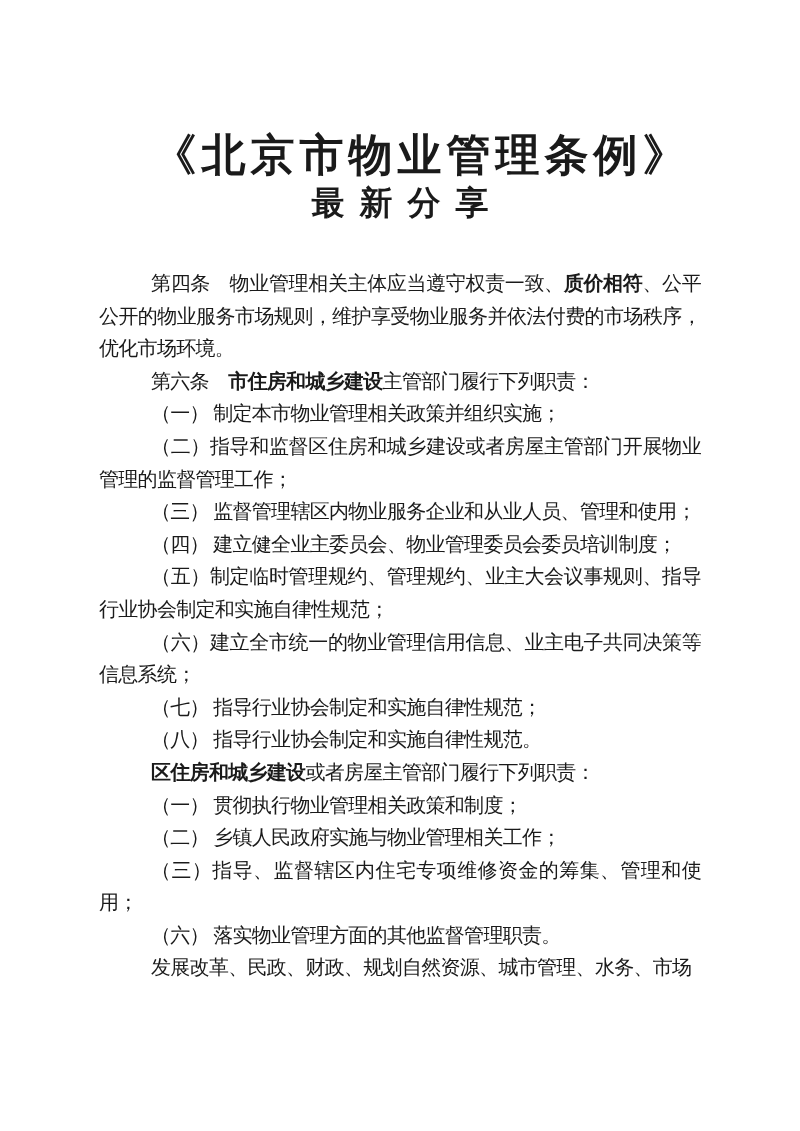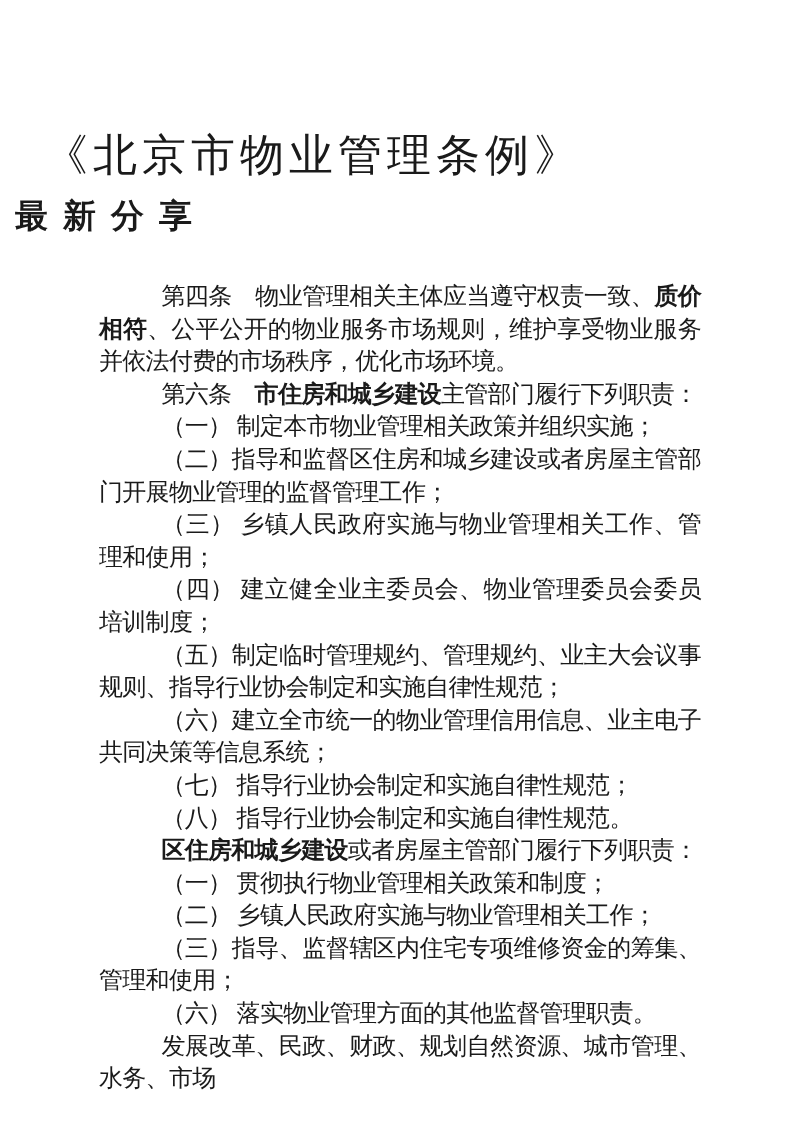--- a/index.html
+++ b/index.html
@@ -15,43 +15,44 @@
     color: #1a1a1a;
   }
   .page {
     width: 800px;
     height: 1131px;
     background: #ffffff;
     box-sizing: border-box;
     padding-top: 130px;
   }
   .doc-title {
+    text-align: center;
     font-size: 44px;
-    font-weight: normal;
+    font-weight: bold;
     letter-spacing: 5px;
     line-height: 52px;
     white-space: nowrap;
     padding-left: 44px;
   }
   .doc-subtitle {
-    text-align: left;
+    text-align: center;
     font-size: 33px;
     font-weight: bold;
     letter-spacing: 15px;
     text-indent: 15px; 
     line-height: 42px;
-    margin-top: 13px;
+    margin-top: 0;
   }
   .doc-body {
     width: 602px;
     margin: 43px auto 0 99px;
   }
   .doc-body p {
     margin: 0;
-    font-size: 24px;
+    font-size: 20px;
     line-height: 32.6px;
     letter-spacing: -0.7px;
     text-indent: 2.6em;
     text-align: justify;
     text-justify: inter-character;
     word-break: break-all;
   }
   .doc-body p span.b {
     font-weight: bold;
   }
@@ -60,21 +61,21 @@
 <body style="color: rgb(26, 26, 26); background: rgb(255, 255, 255);">
 
 <div class="page">
   <div class="doc-title">《北京市物业管理条例》</div>
   <div class="doc-subtitle">最新分享</div>
   <div class="doc-body">
       <p><span>第四条　物业管理相关主体应当遵守权责一致、</span><span class="b">质价相符</span><span>、公平公开的物业服务市场规则，维护享受物业服务并依法付费的市场秩序，优化市场环境。</span></p>
       <p><span>第六条　</span><span class="b">市住房和城乡建设</span><span>主管部门履行下列职责：</span></p>
       <p><span>（一） 制定本市物业管理相关政策并组织实施；</span></p>
       <p><span>（二）指导和监督区住房和城乡建设或者房屋主管部门开展物业管理的监督管理工作；</span></p>
-      <p><span>（三） 乡镇人民政府实施与物业管理相关工作、管理和使用；</span></p>
+      <p><span>（三） 监督管理辖区内物业服务企业和从业人员、管理和使用；</span></p>
       <p><span>（四） 建立健全业主委员会、物业管理委员会委员培训制度；</span></p>
       <p><span>（五）制定临时管理规约、管理规约、业主大会议事规则、指导行业协会制定和实施自律性规范；</span></p>
       <p><span>（六）建立全市统一的物业管理信用信息、业主电子共同决策等信息系统；</span></p>
       <p><span>（七） 指导行业协会制定和实施自律性规范；</span></p>
       <p><span>（八） 指导行业协会制定和实施自律性规范。</span></p>
       <p><span class="b">区住房和城乡建设</span><span>或者房屋主管部门履行下列职责：</span></p>
       <p><span>（一） 贯彻执行物业管理相关政策和制度；</span></p>
       <p><span>（二） 乡镇人民政府实施与物业管理相关工作；</span></p>
       <p><span>（三）指导、监督辖区内住宅专项维修资金的筹集、管理和使用；</span></p>
       <p><span>（六） 落实物业管理方面的其他监督管理职责。</span></p>

